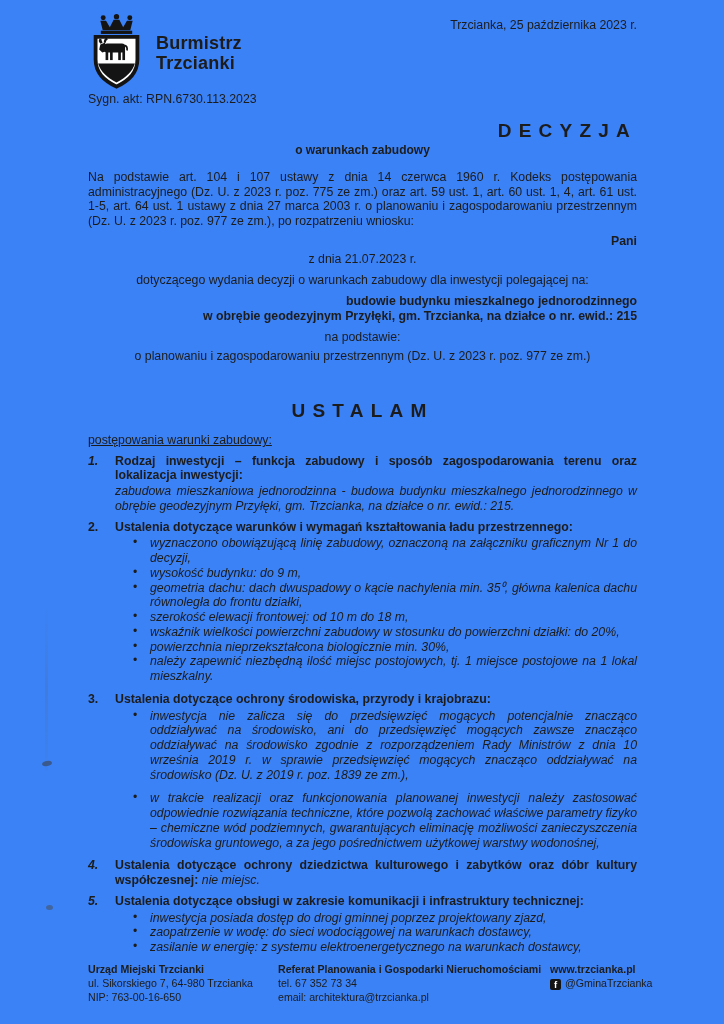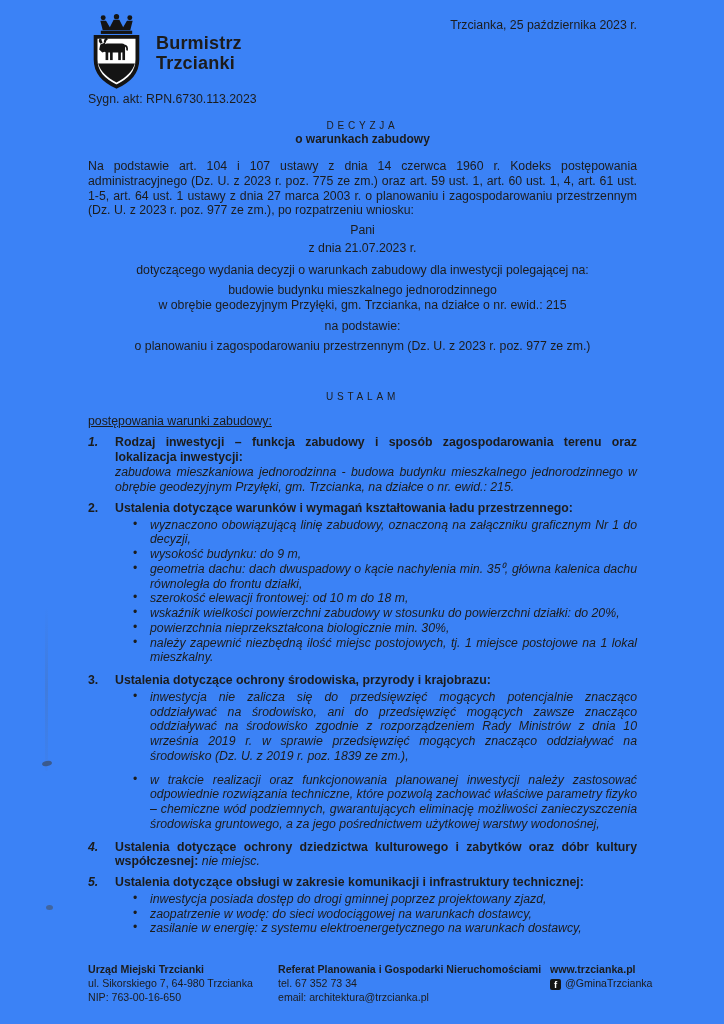--- a/index.html
+++ b/index.html
@@ -20,27 +20,27 @@
   .hdr { display:flex; justify-content:space-between; align-items:flex-start; }
   .brand { display:flex; gap:11px; }
   .logo { width:57px; height:76px; flex:0 0 auto; }
   .brand-text { font-weight:bold; font-size:18px; line-height:1.12; margin-top:19px; letter-spacing:.2px; }
   .place-date { margin-top:4px; }
 
   .case-no { margin-top:2px; }
 
   
   .title-block { text-align:center; margin-top:13px; }
-  .title-main { font-weight:normal; font-size:10px; letter-spacing:.38em; }
+  .title-main { font-weight:bold; font-size:19px; letter-spacing:.38em;text-align:right; }
   .title-sub { font-weight:bold; font-size:12px; }
 
   p { margin:0; }
   .just { text-align:justify; }
   .center { text-align:center; }
-  .bold { font-weight:normal; }
+  .bold { font-weight:bold;text-align:right; }
   .it { font-style:italic; }
   .und { text-decoration:underline; }
 
   .legal { margin-top:13px; }
   .applicant { margin-top:5px; }
   .app-date { margin-top:3px; }
   .request { margin-top:7px; }
   .invest { margin-top:6px; }
   .basis-label { margin-top:6px; }
   .basis { margin-top:5px; }

